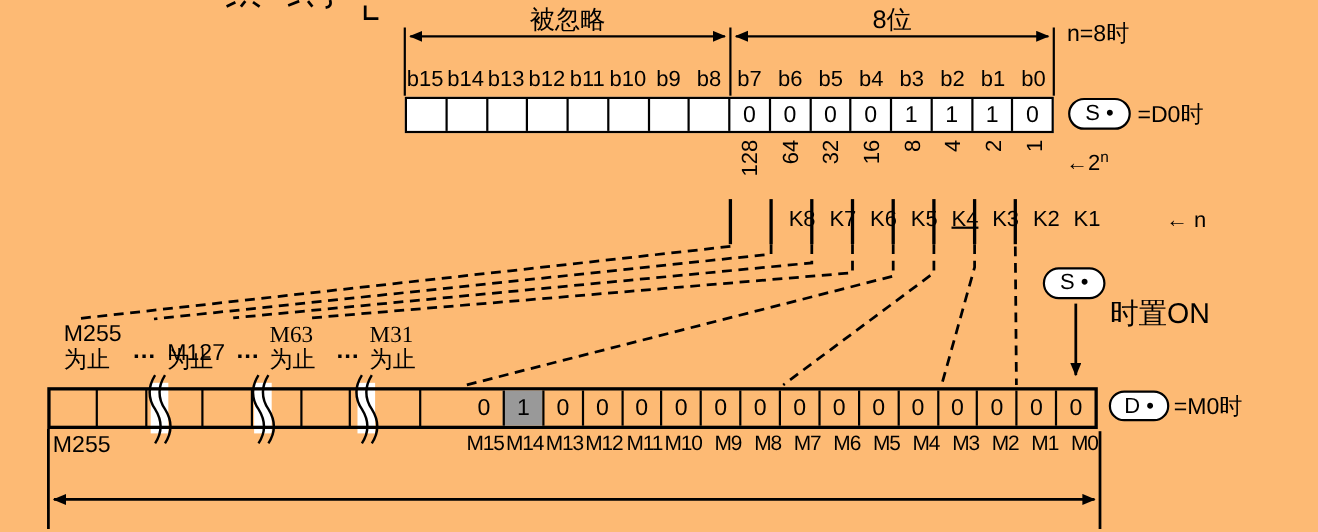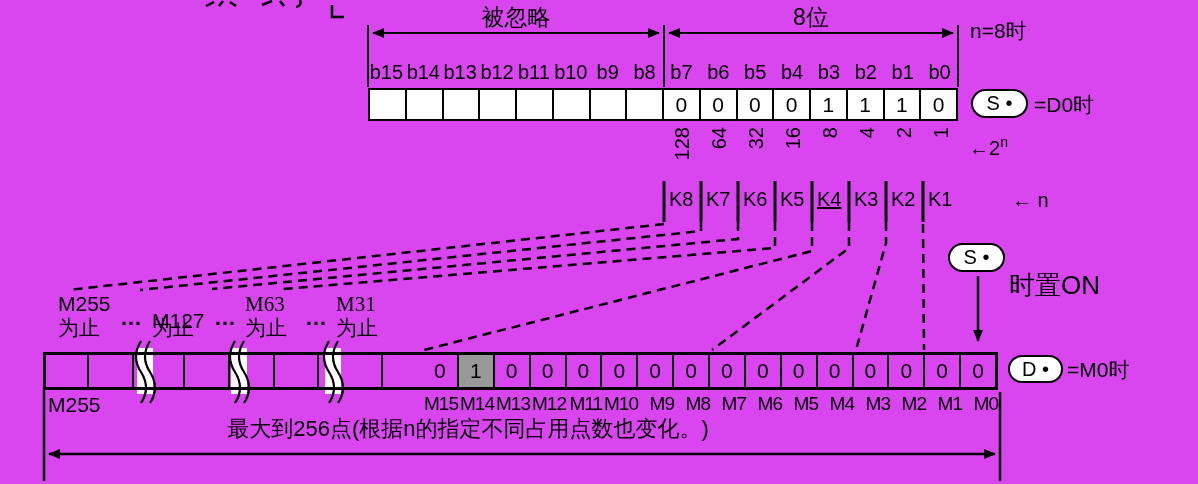--- a/index.html
+++ b/index.html
@@ -1,40 +1,40 @@
 <!DOCTYPE html>
 <html><head>
 <meta charset="utf-8">
 <style>
   html,body{margin:0;padding:0;background:#ffffff;}
   #fig{
     position:relative;
     width:1198px;height:484px;
-    background:#d946ef;
+    background:#fdba74;
     font-family:"Liberation Sans","DejaVu Sans",sans-serif;
     color:#000;
     overflow:hidden;
   }
   .abs{position:absolute;}
   .ctr{transform:translateX(-50%);}
   .dim-label{font-size:23px;line-height:26px;white-space:nowrap;}
   .note{font-size:21px;line-height:24px;white-space:nowrap;}
   
   .bitlabels{left:368px;top:58px;width:590px;height:28px;display:flex;}
   .bitlabels span{flex:1;text-align:center;font-size:20px;line-height:28px;}
   .cellrow{box-sizing:border-box;border:2px solid #000;display:flex;background:#fff;}
   .cellrow .cell{flex:1;border-left:2px solid #000;display:flex;align-items:center;justify-content:center;font-size:21px;}
   .cellrow .cell:first-child{border-left:none;}
   .toprow{left:368px;top:88px;width:590px;height:33px;}
   .weight{position:absolute;top:127px;writing-mode:vertical-rl;transform:rotate(180deg);font-size:20px;letter-spacing:0px;line-height:22px;}
   .sup{font-size:14px;vertical-align:super;}
   
   .pill{box-sizing:border-box;border:2.5px solid #000;border-radius:16px;display:flex;align-items:center;justify-content:center;font-size:20px;background:#fff;white-space:nowrap;}
   
-  .klabel{position:absolute;top:188px;font-size:20px;white-space:nowrap;}
+  .klabel{position:absolute;top:188px;font-size:20px;white-space:nowrap;margin-left:48px;}
   
   .gl{position:absolute;font-size:21px;line-height:24px;white-space:nowrap;}
   .dots{position:absolute;font-size:22px;font-weight:bold;}
   
   .dest-outer{left:43px;top:352px;width:955px;height:38px;box-sizing:border-box;border:3px solid #000;}
   .destrow{left:423px;top:355px;width:572px;height:32px;display:flex;}
   .destrow .cell{flex:1;border-left:2px solid #000;display:flex;align-items:center;justify-content:center;font-size:21px;}
   .destrow .cell:first-child{border-left:none;}
   .destrow .cell.shaded{background:#999999;}
   .mlabels{left:422px;top:392px;width:576px;height:24px;display:flex;}
@@ -245,15 +245,14 @@
     <span>M2</span>
     <span>M1</span>
     <span>M0</span>
   </div>
 
   <div class="abs note" style="left:48px;top:393px;">M255</div>
 
   <div class="abs pill" style="left:1008px;top:355px;width:55px;height:28px;">D •</div>
   <div class="abs note" style="left:1067px;top:358px;">=M0时</div>
 
-  <div class="abs dim-label ctr" style="left:468px;top:416px;font-size:22px;">最大到256点(根据n的指定不同占用点数也变化。)</div>
 
 </div>
 
 </body></html>

